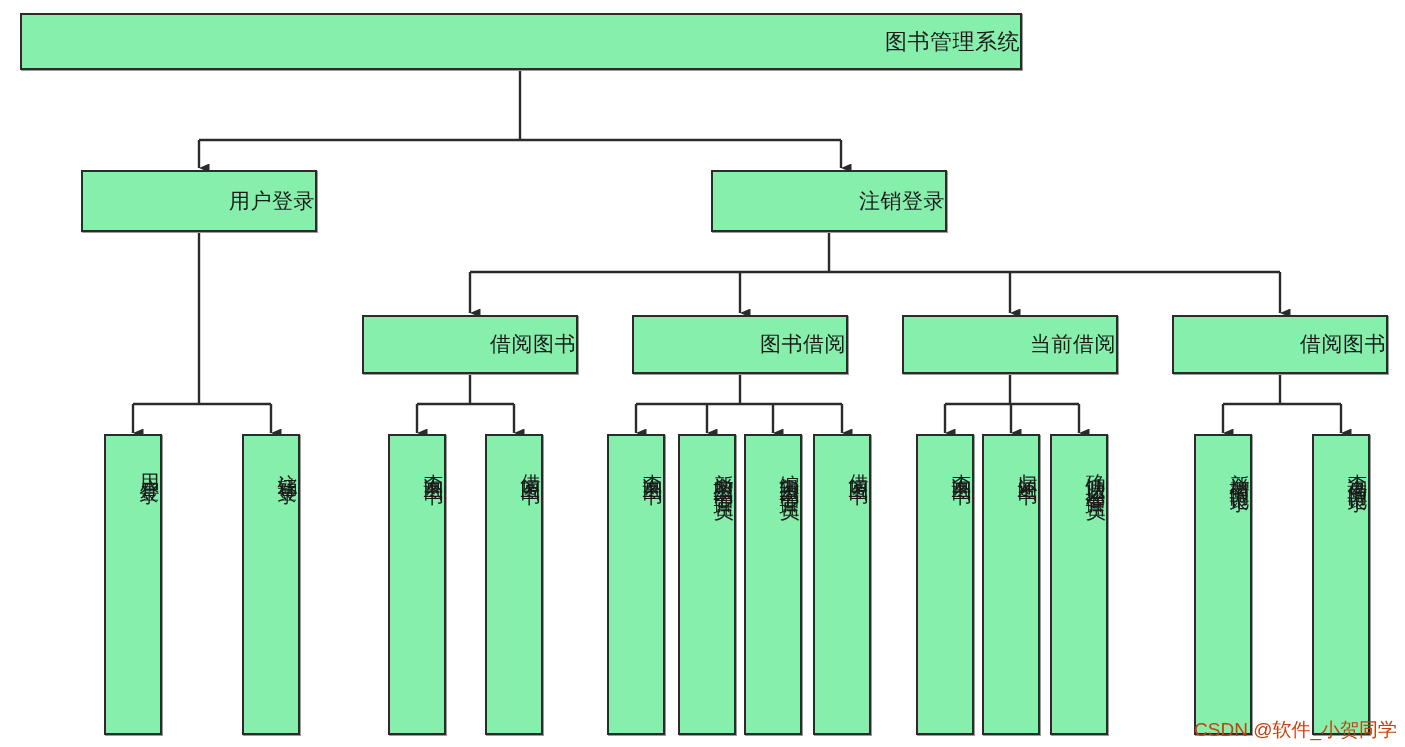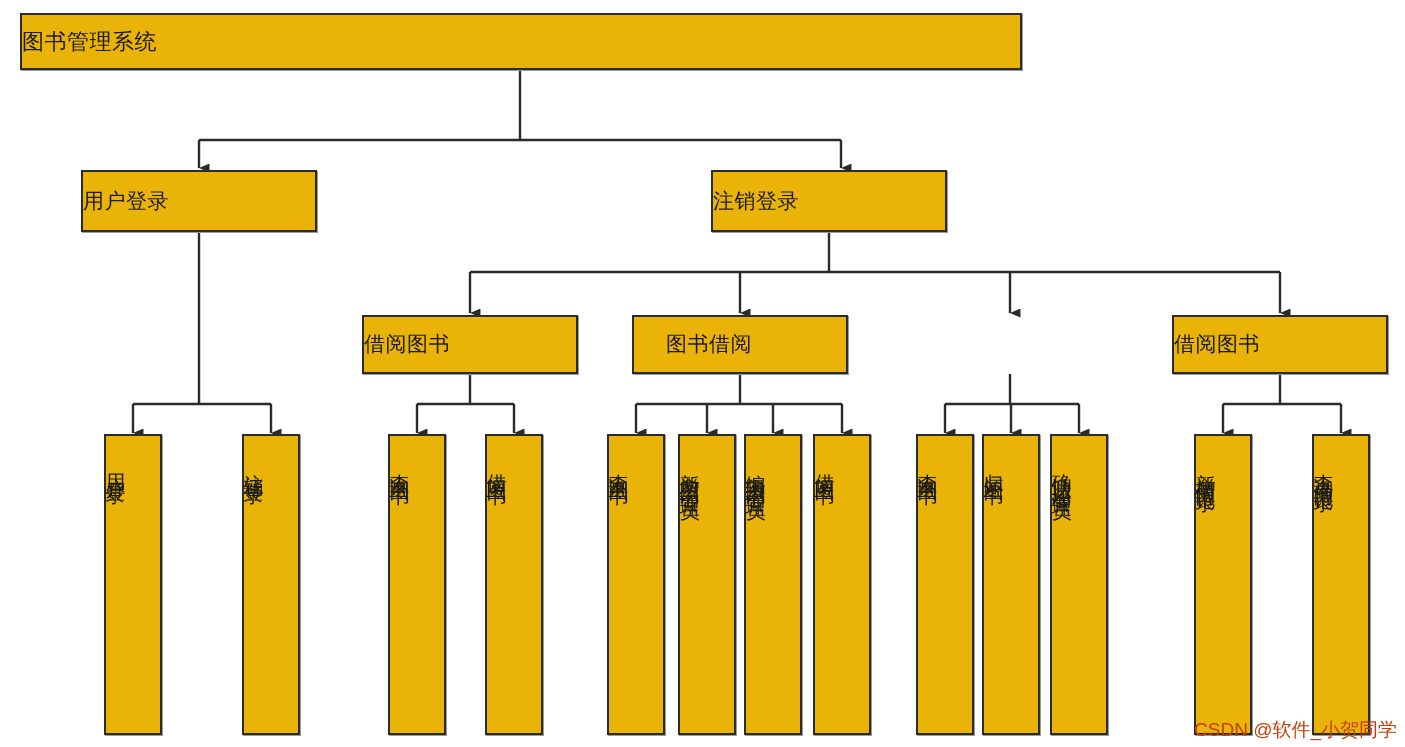--- a/index.html
+++ b/index.html
@@ -5,25 +5,25 @@
   html,body{margin:0;padding:0;background:#ffffff;}
   body{
     width:1405px;height:747px;
     font-family:"Liberation Sans","DejaVu Sans",sans-serif;
     overflow:hidden;
   }
   #diagram-root{position:relative;width:1405px;height:747px;background:#fff;}
   svg.layer{position:absolute;left:0;top:0;width:1405px;height:747px;}
   .node{
     position:absolute;
-    background:#eab308;
+    background:#86efac;
     border:2px solid #2b2b2b;
     box-sizing:border-box;
     box-shadow:1px 1px 0 #9b9b9b;
-    display:flex;align-items:center;justify-content:flex-start;
+    display:flex;align-items:center;justify-content:flex-end;
     color:#1a1a1a;
   }
   .node .label{
     display:block;
     text-align:center;
     line-height:1.18;
     letter-spacing:0.5px;
     white-space:nowrap;
   }
   .node.horiz .label{font-size:21px;}
@@ -115,20 +115,23 @@
   <div class="node horiz" style="left:711px;top:170px;width:236px;height:62px;">
     <span class="label">注销登录</span>
   </div>
 
   <div class="node horiz" style="left:362px;top:315px;width:216px;height:59px;">
     <span class="label">借阅图书</span>
   </div>
   <div class="node horiz" style="left:632px;top:315px;width:216px;height:59px;padding-left:32px;">
     <span class="label">图书借阅</span>
   </div>
+  <div class="node horiz" style="left:902px;top:315px;width:216px;height:59px;">
+    <span class="label">当前借阅</span>
+  </div>
   <div class="node horiz" style="left:1172px;top:315px;width:216px;height:59px;">
     <span class="label">借阅图书</span>
   </div>
 
   <div class="node vert" style="left:104px;top:434px;width:58px;height:301px;">
     <span class="label">用户登录</span>
   </div>
   <div class="node vert" style="left:242px;top:434px;width:58px;height:301px;">
     <span class="label">注销登录</span>
   </div>

